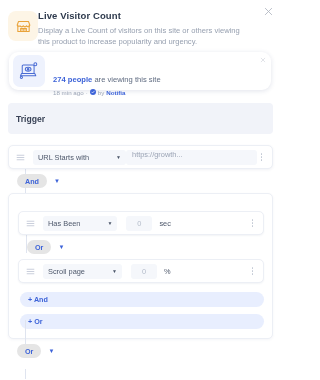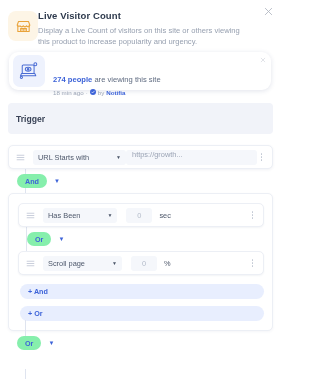--- a/index.html
+++ b/index.html
@@ -231,21 +231,21 @@
 
   
   .op-row {
     display: flex;
     align-items: center;
     padding: 5px 0 5px 9px;
     position: relative;
   }
 
   .op-pill {
-    background: #86efac;
+    background: #e5e5e5;
     color: #3d63d8;
     font-size: 7.2px;
     font-weight: bold;
     border-radius: 8px;
     padding: 2.5px 8px;
     line-height: 9px;
     cursor: pointer;
   }
 
   .op-caret {
@@ -255,21 +255,21 @@
     cursor: pointer;
     line-height: 1;
   }
 
   
   .group {
     border: 1px solid #eceff5;
     border-radius: 5px;
     background: #fff;
     box-shadow: 0 1px 3px rgba(40,60,110,.05);
-    padding: 9px 8px 9px 9px;
+    padding: 17px 8px 9px 9px;
     position: relative;
   }
 
   .group .rule-card { box-shadow: 0 1px 2px rgba(40,60,110,.06); }
 
   .add-row {
     display: flex;
     gap: 7px;
     padding-top: 9px;
     padding-left: 2px;

